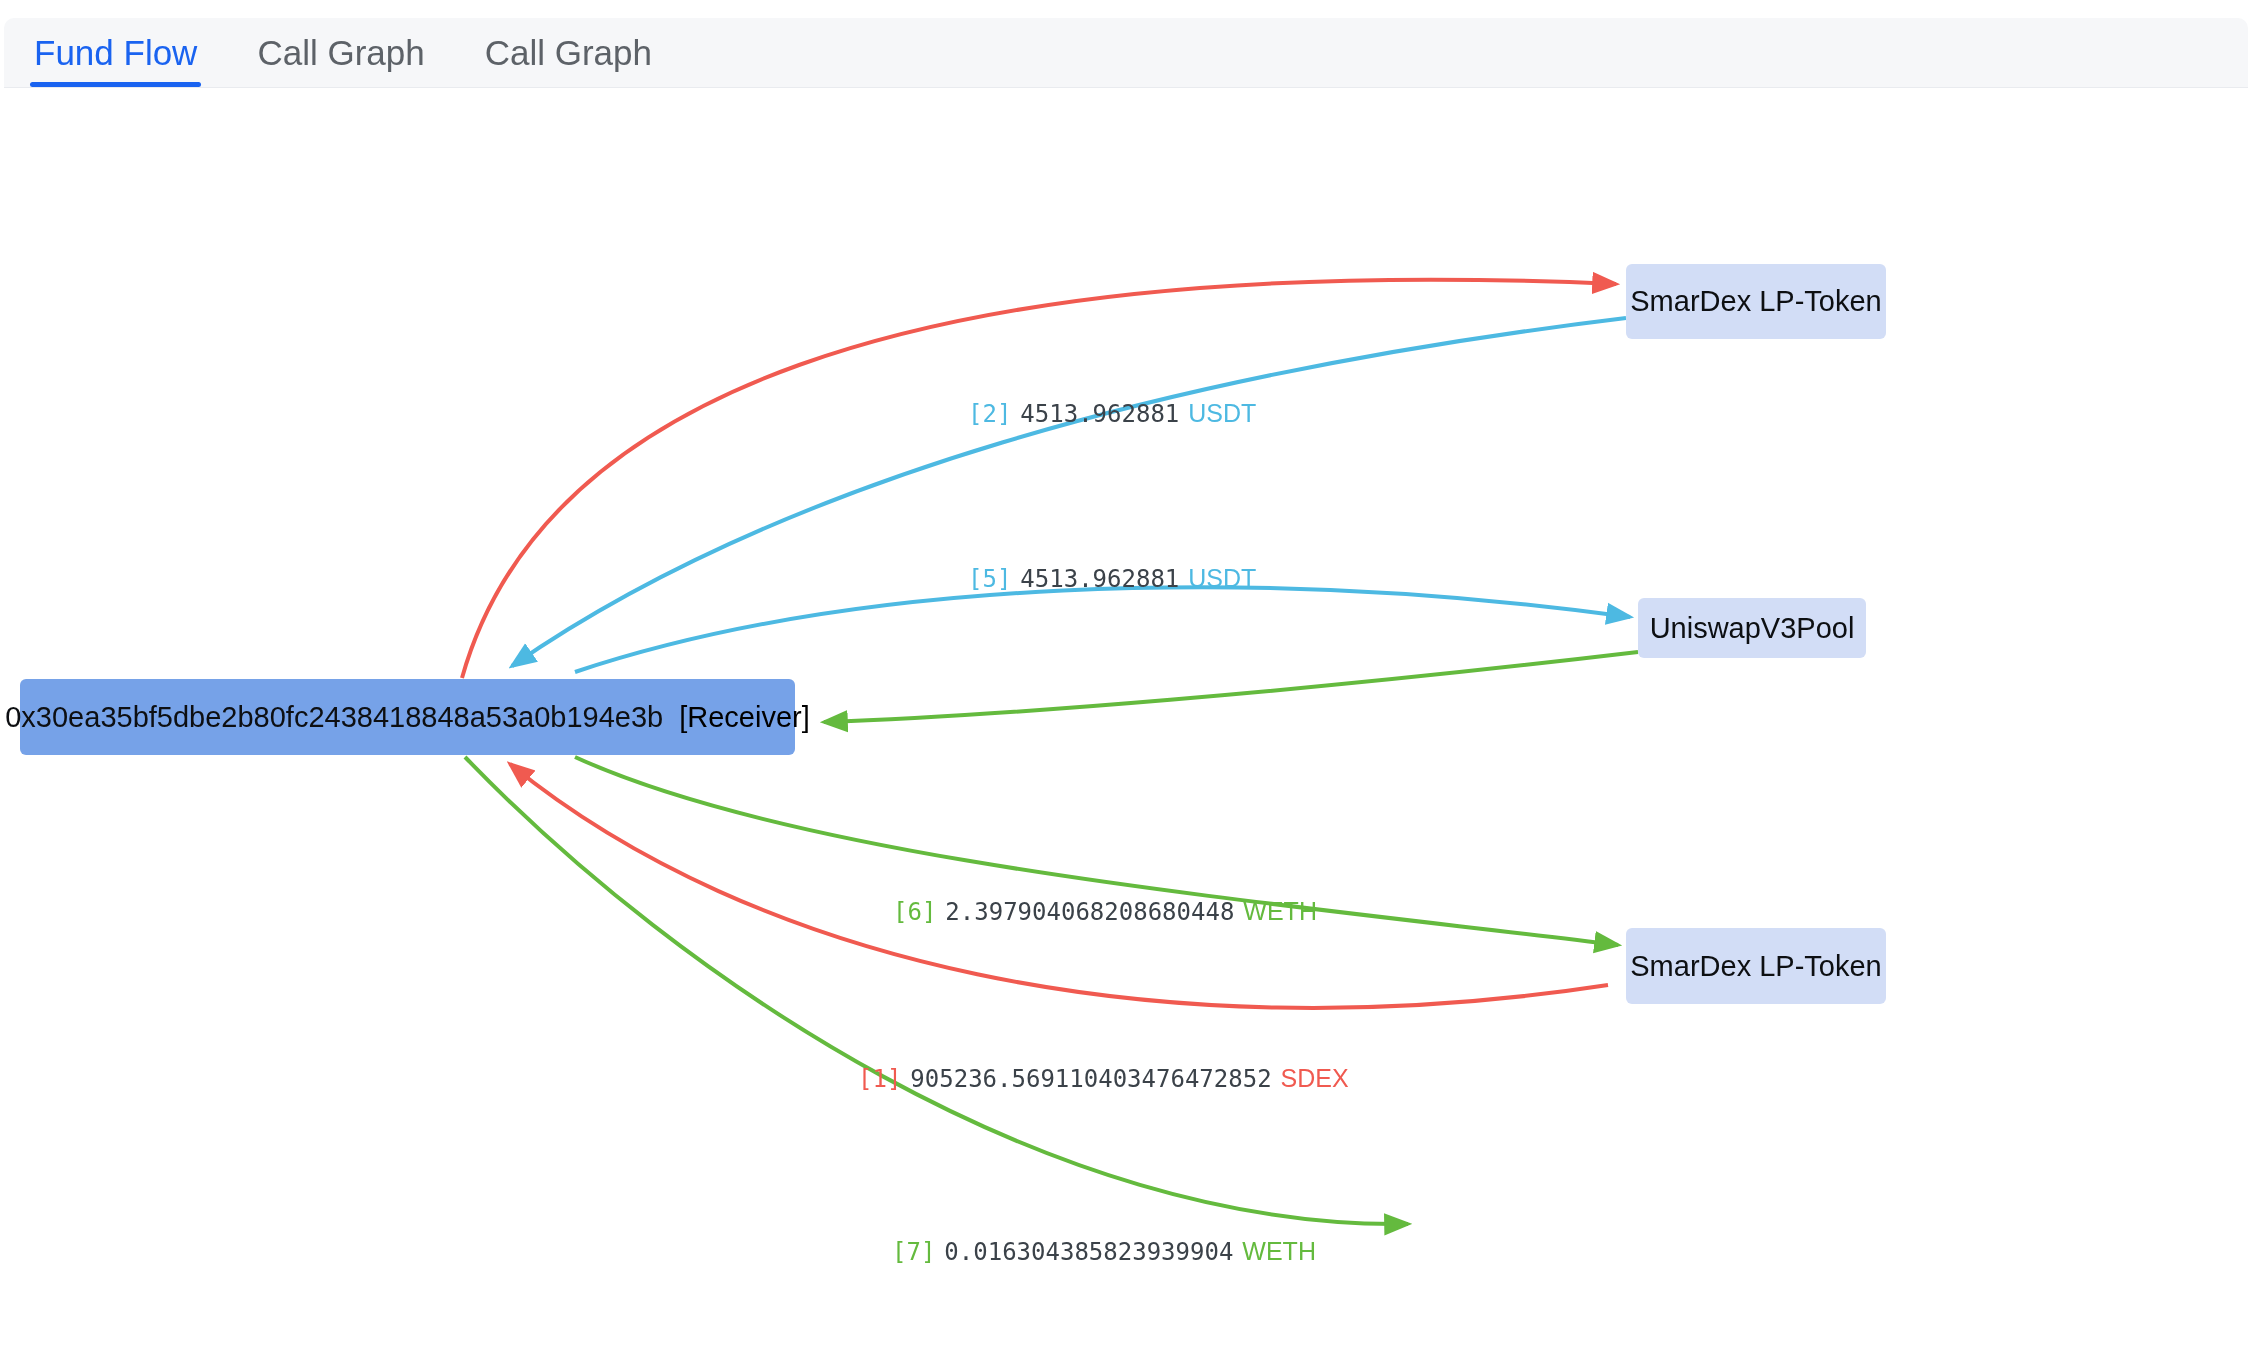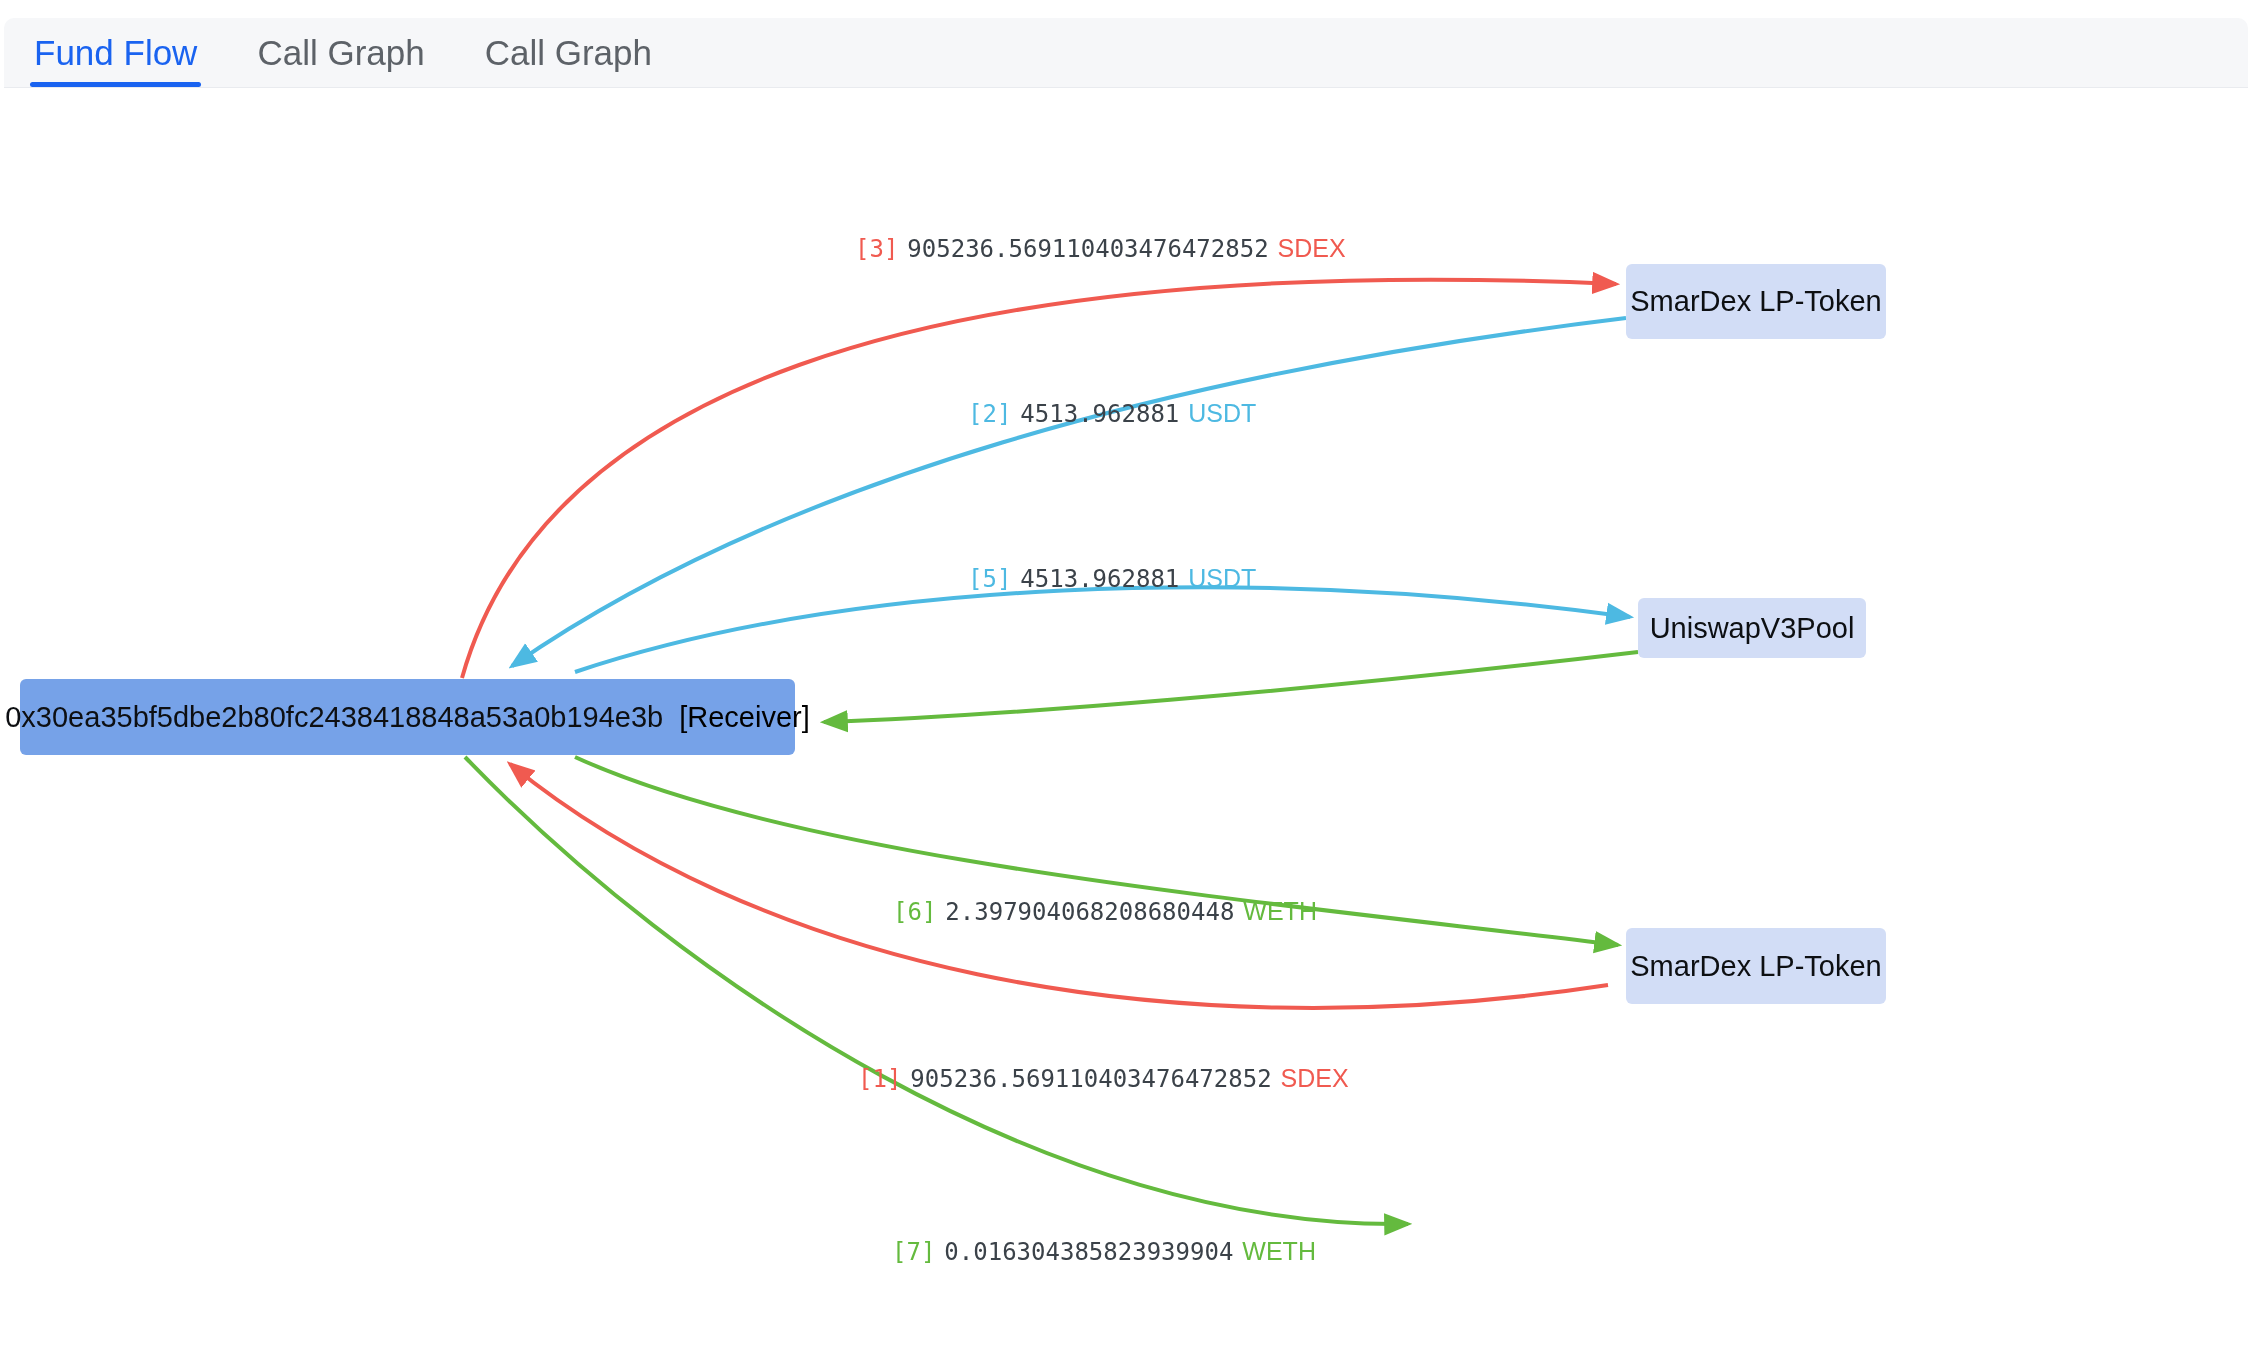--- a/index.html
+++ b/index.html
@@ -74,21 +74,20 @@
       <path d="M 1608 985 C 1150 1055, 750 960, 510 764" fill="none" stroke="#f05a50" stroke-width="4" marker-end="url(#arrow-red)"></path>
       <path d="M 1626 318 C 1180 372, 780 480, 512 666" fill="none" stroke="#4db9e2" stroke-width="4" marker-end="url(#arrow-blue)"></path>
       <path d="M 462 678 C 540 400, 900 252, 1616 284" fill="none" stroke="#f05a50" stroke-width="4" marker-end="url(#arrow-red)"></path>
       <path d="M 1638 652 C 1300 692, 1000 716, 824 722" fill="none" stroke="#64ba3e" stroke-width="4" marker-end="url(#arrow-green)"></path>
       <path d="M 575 672 C 850 580, 1250 565, 1630 617" fill="none" stroke="#4db9e2" stroke-width="4" marker-end="url(#arrow-blue)"></path>
       <path d="M 575 757 C 800 860, 1250 900, 1618 945" fill="none" stroke="#64ba3e" stroke-width="4" marker-end="url(#arrow-green)"></path>
       <path d="M 465 757 C 680 980, 1050 1230, 1408 1224" fill="none" stroke="#64ba3e" stroke-width="4" marker-end="url(#arrow-green)"></path>
     </svg>
     <div class="edge-label" style="left: 858px; top: 1061px;"><span class="seq" style="color: rgb(240, 90, 80);">[1]</span><span class="amt">905236.569110403476472852</span><span class="tok" style="color: rgb(240, 90, 80);">SDEX</span></div>
     <div class="edge-label" style="left: 968px; top: 396px;"><span class="seq" style="color: rgb(77, 185, 226);">[2]</span><span class="amt">4513.962881</span><span class="tok" style="color: rgb(77, 185, 226);">USDT</span></div>
-    <div class="edge-label" style="left: 855px; top: 231px;"><span class="seq" style="color: rgb(240, 90, 80);">[3]</span><span class="amt">905236.569110403476472852</span><span class="tok" style="color: rgb(240, 90, 80);">SDEX</span></div>
     <div class="edge-label" style="left: 968px; top: 561px;"><span class="seq" style="color: rgb(77, 185, 226);">[5]</span><span class="amt">4513.962881</span><span class="tok" style="color: rgb(77, 185, 226);">USDT</span></div>
     <div class="edge-label" style="left: 893px; top: 894px;"><span class="seq" style="color: rgb(100, 186, 62);">[6]</span><span class="amt">2.397904068208680448</span><span class="tok" style="color: rgb(100, 186, 62);">WETH</span></div>
     <div class="edge-label" style="left: 892px; top: 1234px;"><span class="seq" style="color: rgb(100, 186, 62);">[7]</span><span class="amt">0.016304385823939904</span><span class="tok" style="color: rgb(100, 186, 62);">WETH</span></div>
     <div class="node primary" style="left: 20px; top: 679px; width: 775px; height: 76px;">
       <span>0x30ea35bf5dbe2b80fc2438418848a53a0b194e3b</span>
       <span class="tag">[Receiver]</span>
     </div>
     <div class="node secondary" style="left: 1626px; top: 264px; width: 260px; height: 75px;">
       <span>SmarDex LP-Token</span>
     </div>

